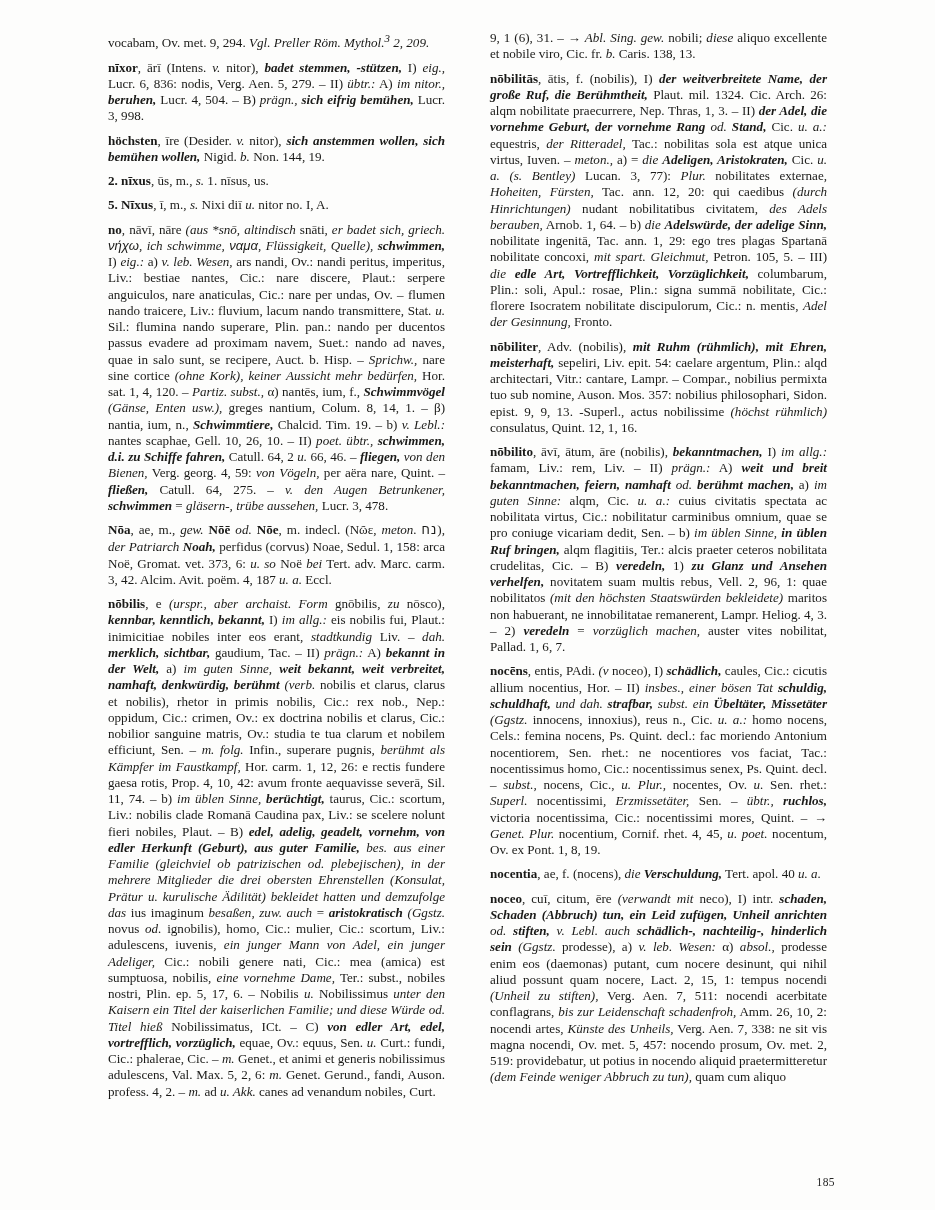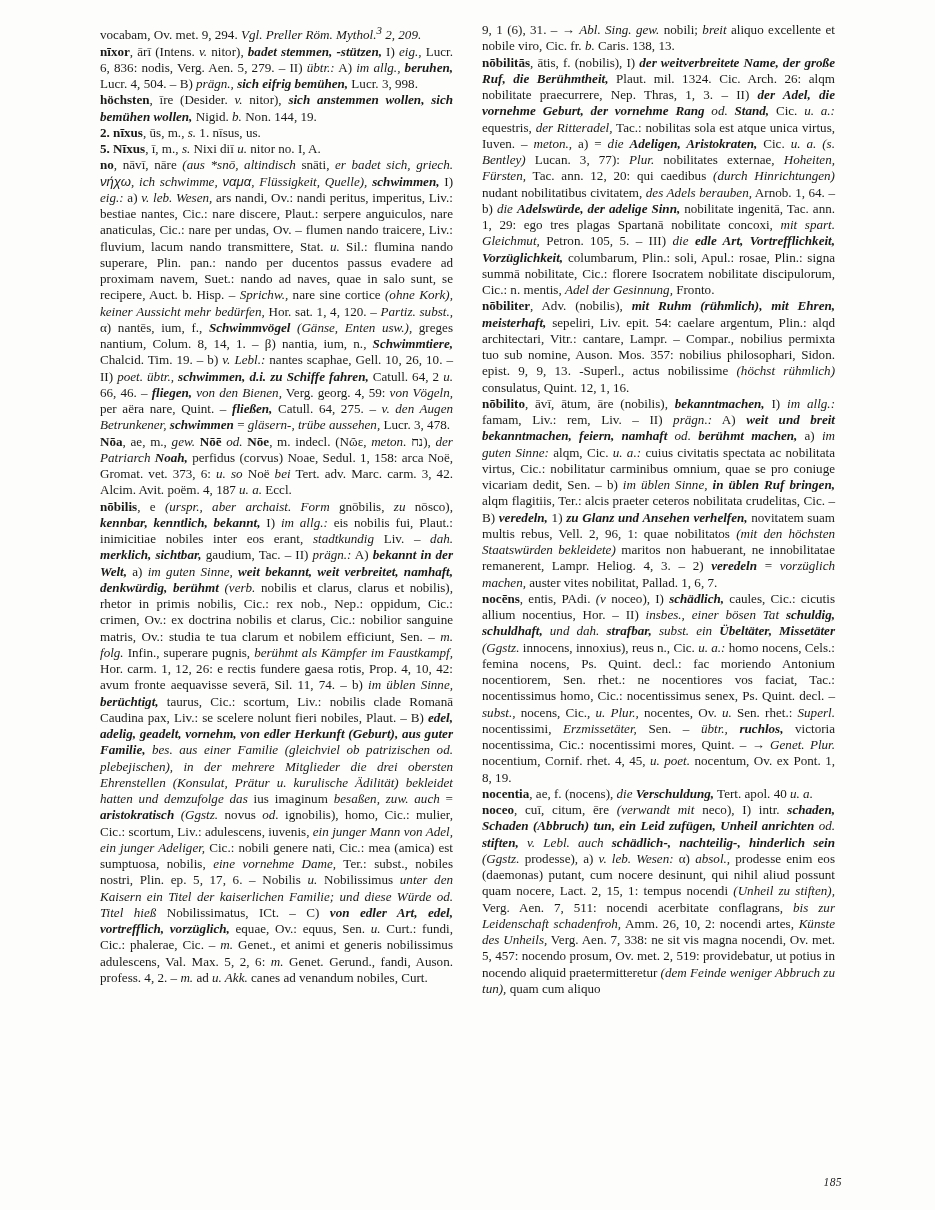--- a/index.html
+++ b/index.html
@@ -36,74 +36,73 @@
   .col {
     width: 353px;
     font-size: 13.1px;
     line-height: 16.25px;
     text-align: justify;
     text-justify: inter-word;
     hyphens: manual;
     color: #1a1a18;
   }
   .col p {
-    margin: 0;
+    margin: 8px;
     padding: 0;
     text-indent: 0;
   }
   
   .entry { margin: 0; }
   b, .hw {
     font-weight: bold;
   }
   i, em, .it {
     font-style: italic;
   }
   .bi {
     font-weight: bold;
     font-style: italic;
   }
   .grk {
     font-family: Liberation Sans, sans-serif;
     font-style: italic;
   }
   .heb {
-    font-family: Liberation Serif, serif;
+    font-family: Liberation Mono, monospace;
     font-style: normal;
   }
   .pagenum {
     position: absolute;
-    right: 93px;
+    right: 100px;
     bottom: 22px;
     font-size: 11.5px;
     color: #262626;
     letter-spacing: 0.4px;
-    font-style: italic;
   }
   .arrow { font-style: normal; }
 </style>
 </head>
 <body>
 
 <div class="page">
 
   <div class="columns">
 
     <div class="col" id="col-left">
         <p class="entry">vocabam, Ov. met. 9, 294. <i>Vgl. Preller Röm. Mythol.<sup>3</sup> 2, 209.</i></p>
-        <p class="entry"><b>nīxor</b>, ārī (Intens. <i>v.</i> nitor), <span class="bi">badet stemmen, -stützen,</span> I) <i>eig.,</i> Lucr. 6, 836: nodis, Verg. Aen. 5, 279. – II) <i>übtr.:</i> A) <i>im allg.,</i> <span class="bi">beruhen,</span> Lucr. 4, 504. – B) <i>prägn.,</i> <span class="bi">sich eifrig bemühen,</span> Lucr. 3, 998.</p>
+        <p class="entry"><b>nīxor</b>, ārī (Intens. <i>v.</i> nitor), <span class="bi">badet stemmen, -stützen,</span> I) <i>eig.,</i> Lucr. 6, 836: nodis, Verg. Aen. 5, 279. – II) <i>übtr.:</i> A) <i>im nitor.,</i> <span class="bi">beruhen,</span> Lucr. 4, 504. – B) <i>prägn.,</i> <span class="bi">sich eifrig bemühen,</span> Lucr. 3, 998.</p>
         <p class="entry"><b>höchsten</b>, īre (Desider. <i>v.</i> nitor), <span class="bi">sich anstemmen wollen, sich bemühen wollen,</span> Nigid. <i>b.</i> Non. 144, 19.</p>
         <p class="entry"><b>2. nīxus</b>, ūs, m., <i>s.</i> 1. nīsus, us.</p>
         <p class="entry"><b>5. Nīxus</b>, ī, m., <i>s.</i> Nixi diī <i>u.</i> nitor no. I, A.</p>
         <p class="entry"><b>no</b>, nāvī, nāre <i>(aus *snō, altindisch</i> snāti, <i>er badet sich, griech.</i> <span class="grk">νήχω</span>, <i>ich schwimme,</i> <span class="grk">ναμα</span>, <i>Flüssigkeit, Quelle),</i> <span class="bi">schwimmen,</span> I) <i>eig.:</i> a) <i>v. leb. Wesen,</i> ars nandi, Ov.: nandi peritus, imperitus, Liv.: bestiae nantes, Cic.: nare discere, Plaut.: serpere anguiculos, nare anaticulas, Cic.: nare per undas, Ov. – flumen nando traicere, Liv.: fluvium, lacum nando transmittere, Stat. <i>u.</i> Sil.: flumina nando superare, Plin. pan.: nando per ducentos passus evadere ad proximam navem, Suet.: nando ad naves, quae in salo sunt, se recipere, Auct. b. Hisp. – <i>Sprichw.,</i> nare sine cortice <i>(ohne Kork), keiner Aussicht mehr bedürfen,</i> Hor. sat. 1, 4, 120. – <i>Partiz. subst.,</i> α) nantēs, ium, f., <span class="bi">Schwimmvögel</span> <i>(Gänse, Enten usw.),</i> greges nantium, Colum. 8, 14, 1. – β) nantia, ium, n., <span class="bi">Schwimmtiere,</span> Chalcid. Tim. 19. – b) <i>v. Lebl.:</i> nantes scaphae, Gell. 10, 26, 10. – II) <i>poet. übtr.,</i> <span class="bi">schwimmen, d.i. zu Schiffe fahren,</span> Catull. 64, 2 <i>u.</i> 66, 46. – <span class="bi">fliegen,</span> <i>von den Bienen,</i> Verg. georg. 4, 59: <i>von Vögeln,</i> per aëra nare, Quint. – <span class="bi">fließen,</span> Catull. 64, 275. – <i>v. den Augen Betrunkener,</i> <span class="bi">schwimmen</span> = <i>gläsern-, trübe aussehen,</i> Lucr. 3, 478.</p>
         <p class="entry"><b>Nōa</b>, ae, m., <i>gew.</i> <b>Nōē</b> <i>od.</i> <b>Nōe</b>, m. indecl. (Νῶε, <i>meton.</i> <span class="heb">נח</span>), <i>der Patriarch</i> <span class="bi">Noah,</span> perfidus (corvus) Noae, Sedul. 1, 158: arca Noë, Gromat. vet. 373, 6: <i>u. so</i> Noë <i>bei</i> Tert. adv. Marc. carm. 3, 42. Alcim. Avit. poëm. 4, 187 <i>u. a.</i> Eccl.</p>
         <p class="entry"><b>nōbilis</b>, e <i>(urspr., aber archaist. Form</i> gnōbilis, <i>zu</i> nōsco), <span class="bi">kennbar, kenntlich, bekannt,</span> I) <i>im allg.:</i> eis nobilis fui, Plaut.: inimicitiae nobiles inter eos erant, <i>stadtkundig</i> Liv. – <i>dah.</i> <span class="bi">merklich, sichtbar,</span> gaudium, Tac. – II) <i>prägn.:</i> A) <span class="bi">bekannt in der Welt,</span> a) <i>im guten Sinne,</i> <span class="bi">weit bekannt, weit verbreitet, namhaft, denkwürdig, berühmt</span> <i>(verb.</i> nobilis et clarus, clarus et nobilis), rhetor in primis nobilis, Cic.: rex nob., Nep.: oppidum, Cic.: crimen, Ov.: ex doctrina nobilis et clarus, Cic.: nobilior sanguine matris, Ov.: studia te tua clarum et nobilem efficiunt, Sen. – <i>m. folg.</i> Infin., superare pugnis, <i>berühmt als Kämpfer im Faustkampf,</i> Hor. carm. 1, 12, 26: e rectis fundere gaesa rotis, Prop. 4, 10, 42: avum fronte aequavisse severā, Sil. 11, 74. – b) <i>im üblen Sinne,</i> <span class="bi">berüchtigt,</span> taurus, Cic.: scortum, Liv.: nobilis clade Romanā Caudina pax, Liv.: se scelere nolunt fieri nobiles, Plaut. – B) <span class="bi">edel, adelig, geadelt, vornehm, von edler Herkunft (Geburt), aus guter Familie,</span> <i>bes. aus einer Familie (gleichviel ob patrizischen od. plebejischen), in der mehrere Mitglieder die drei obersten Ehrenstellen (Konsulat, Prätur u. kurulische Ädilität) bekleidet hatten und demzufolge das</i> ius imaginum <i>besaßen, zuw. auch</i> = <span class="bi">aristokratisch</span> <i>(Ggstz.</i> novus <i>od.</i> ignobilis), homo, Cic.: mulier, Cic.: scortum, Liv.: adulescens, iuvenis, <i>ein junger Mann von Adel, ein junger Adeliger,</i> Cic.: nobili genere nati, Cic.: mea (amica) est sumptuosa, nobilis, <i>eine vornehme Dame,</i> Ter.: subst., nobiles nostri, Plin. ep. 5, 17, 6. – Nobilis <i>u.</i> Nobilissimus <i>unter den Kaisern ein Titel der kaiserlichen Familie; und diese Würde od. Titel hieß</i> Nobilissimatus, ICt. – C) <span class="bi">von edler Art, edel, vortrefflich, vorzüglich,</span> equae, Ov.: equus, Sen. <i>u.</i> Curt.: fundi, Cic.: phalerae, Cic. – <i>m.</i> Genet., et animi et generis nobilissimus adulescens, Val. Max. 5, 2, 6: <i>m.</i> Genet. Gerund., fandi, Auson. profess. 4, 2. – <i>m.</i> ad <i>u. Akk.</i> canes ad venandum nobiles, Curt.</p>
       </div>
     <div class="col" id="col-right">
-        <p class="entry">9, 1 (6), 31. – <span class="arrow">→</span> <i>Abl. Sing. gew.</i> nobili; <i>breit</i> aliquo excellente et nobile viro, Cic. fr. <i>b.</i> Caris. 138, 13.</p>
+        <p class="entry">9, 1 (6), 31. – <span class="arrow">→</span> <i>Abl. Sing. gew.</i> nobili; <i>diese</i> aliquo excellente et nobile viro, Cic. fr. <i>b.</i> Caris. 138, 13.</p>
         <p class="entry"><b>nōbilitās</b>, ātis, f. (nobilis), I) <span class="bi">der weitverbreitete Name, der große Ruf, die Berühmtheit,</span> Plaut. mil. 1324. Cic. Arch. 26: alqm nobilitate praecurrere, Nep. Thras, 1, 3. – II) <span class="bi">der Adel, die vornehme Geburt, der vornehme Rang</span> <i>od.</i> <span class="bi">Stand,</span> Cic. <i>u. a.:</i> equestris, <i>der Ritteradel,</i> Tac.: nobilitas sola est atque unica virtus, Iuven. – <i>meton.,</i> a) = <i>die</i> <span class="bi">Adeligen, Aristokraten,</span> Cic. <i>u. a. (s. Bentley)</i> Lucan. 3, 77): <i>Plur.</i> nobilitates externae, <i>Hoheiten, Fürsten,</i> Tac. ann. 12, 20: qui caedibus <i>(durch Hinrichtungen)</i> nudant nobilitatibus civitatem, <i>des Adels berauben,</i> Arnob. 1, 64. – b) <i>die</i> <span class="bi">Adelswürde, der adelige Sinn,</span> nobilitate ingenitā, Tac. ann. 1, 29: ego tres plagas Spartanā nobilitate concoxi, <i>mit spart. Gleichmut,</i> Petron. 105, 5. – III) <i>die</i> <span class="bi">edle Art, Vortrefflichkeit, Vorzüglichkeit,</span> columbarum, Plin.: soli, Apul.: rosae, Plin.: signa summā nobilitate, Cic.: florere Isocratem nobilitate discipulorum, Cic.: n. mentis, <i>Adel der Gesinnung,</i> Fronto.</p>
         <p class="entry"><b>nōbiliter</b>, Adv. (nobilis), <span class="bi">mit Ruhm (rühmlich), mit Ehren, meisterhaft,</span> sepeliri, Liv. epit. 54: caelare argentum, Plin.: alqd architectari, Vitr.: cantare, Lampr. – Compar., nobilius permixta tuo sub nomine, Auson. Mos. 357: nobilius philosophari, Sidon. epist. 9, 9, 13. -Superl., actus nobilissime <i>(höchst rühmlich)</i> consulatus, Quint. 12, 1, 16.</p>
         <p class="entry"><b>nōbilito</b>, āvī, ātum, āre (nobilis), <span class="bi">bekanntmachen,</span> I) <i>im allg.:</i> famam, Liv.: rem, Liv. – II) <i>prägn.:</i> A) <span class="bi">weit und breit bekanntmachen, feiern, namhaft</span> <i>od.</i> <span class="bi">berühmt machen,</span> a) <i>im guten Sinne:</i> alqm, Cic. <i>u. a.:</i> cuius civitatis spectata ac nobilitata virtus, Cic.: nobilitatur carminibus omnium, quae se pro coniuge vicariam dedit, Sen. – b) <i>im üblen Sinne,</i> <span class="bi">in üblen Ruf bringen,</span> alqm flagitiis, Ter.: alcis praeter ceteros nobilitata crudelitas, Cic. – B) <span class="bi">veredeln,</span> 1) <span class="bi">zu Glanz und Ansehen verhelfen,</span> novitatem suam multis rebus, Vell. 2, 96, 1: quae nobilitatos <i>(mit den höchsten Staatswürden bekleidete)</i> maritos non habuerant, ne innobilitatae remanerent, Lampr. Heliog. 4, 3. – 2) <span class="bi">veredeln</span> = <i>vorzüglich machen,</i> auster vites nobilitat, Pallad. 1, 6, 7.</p>
         <p class="entry"><b>nocēns</b>, entis, PAdi. <i>(v</i> noceo), I) <span class="bi">schädlich,</span> caules, Cic.: cicutis allium nocentius, Hor. – II) <i>insbes., einer bösen Tat</i> <span class="bi">schuldig, schuldhaft,</span> <i>und dah.</i> <span class="bi">strafbar,</span> <i>subst. ein</i> <span class="bi">Übeltäter, Missetäter</span> <i>(Ggstz.</i> innocens, innoxius), reus n., Cic. <i>u. a.:</i> homo nocens, Cels.: femina nocens, Ps. Quint. decl.: fac moriendo Antonium nocentiorem, Sen. rhet.: ne nocentiores vos faciat, Tac.: nocentissimus homo, Cic.: nocentissimus senex, Ps. Quint. decl. – <i>subst.,</i> nocens, Cic., <i>u. Plur.,</i> nocentes, Ov. <i>u.</i> Sen. rhet.: <i>Superl.</i> nocentissimi, <i>Erzmissetäter,</i> Sen. – <i>übtr.,</i> <span class="bi">ruchlos,</span> victoria nocentissima, Cic.: nocentissimi mores, Quint. – <span class="arrow">→</span> <i>Genet. Plur.</i> nocentium, Cornif. rhet. 4, 45, <i>u. poet.</i> nocentum, Ov. ex Pont. 1, 8, 19.</p>
         <p class="entry"><b>nocentia</b>, ae, f. (nocens), <i>die</i> <span class="bi">Verschuldung,</span> Tert. apol. 40 <i>u. a.</i></p>
         <p class="entry"><b>noceo</b>, cuī, citum, ēre <i>(verwandt mit</i> neco), I) intr. <span class="bi">schaden, Schaden (Abbruch) tun, ein Leid zufügen, Unheil anrichten</span> <i>od.</i> <span class="bi">stiften,</span> <i>v. Lebl. auch</i> <span class="bi">schädlich-, nachteilig-, hinderlich sein</span> <i>(Ggstz.</i> prodesse), a) <i>v. leb. Wesen:</i> α) <i>absol.,</i> prodesse enim eos (daemonas) putant, cum nocere desinunt, qui nihil aliud possunt quam nocere, Lact. 2, 15, 1: tempus nocendi <i>(Unheil zu stiften),</i> Verg. Aen. 7, 511: nocendi acerbitate conflagrans, <i>bis zur Leidenschaft schadenfroh,</i> Amm. 26, 10, 2: nocendi artes, <i>Künste des Unheils,</i> Verg. Aen. 7, 338: ne sit vis magna nocendi, Ov. met. 5, 457: nocendo prosum, Ov. met. 2, 519: providebatur, ut potius in nocendo aliquid praetermitteretur <i>(dem Feinde weniger Abbruch zu tun),</i> quam cum aliquo</p>
       </div>
 
   </div>
 

